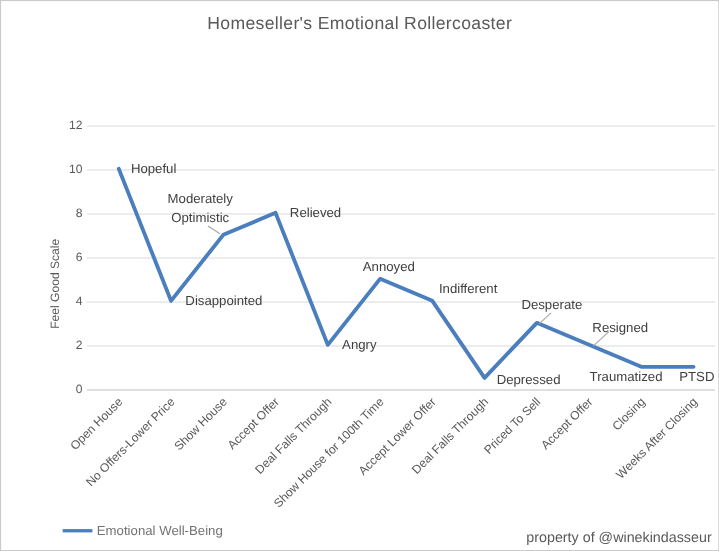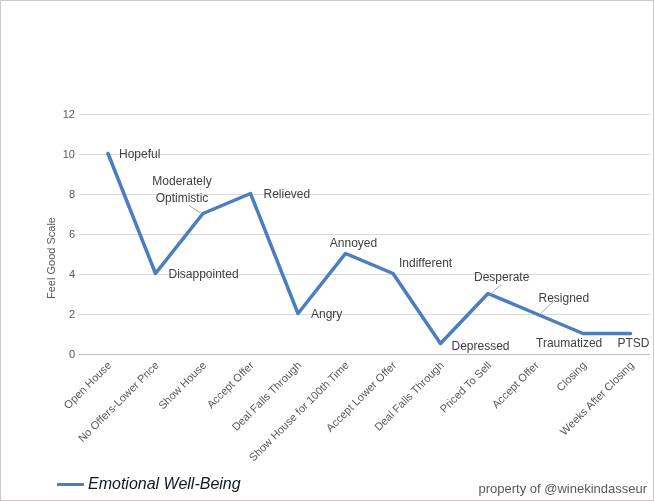--- a/index.html
+++ b/index.html
@@ -49,33 +49,34 @@
     top: 474px;
     display: flex;
     align-items: center;
   }
   #legend-marker {
     display: inline-block;
     width: 27px;
     height: 3px;
     margin-right: 4px;
   }
-  #legend-label { font-size: 16px; color: #0f172a; font-style: italic; }
+  #legend-label { font-size: 12px; color: #737373; }
   #credit-text {
     position: absolute;
     right: 6px;
     top: 480px;
     font-size: 13px;
     color: #595959;
   }
 </style>
 </head>
 <body>
 
 <div id="chart-canvas">
+  <div id="chart-title">Homeseller's Emotional Rollercoaster</div>
   <div id="y-axis-title">Feel Good Scale</div>
   <svg id="plot-svg" width="654" height="501" viewBox="0 0 654 501">
       <line x1="78" y1="353.5" x2="649" y2="353.5" stroke="#BFBFBF" stroke-width="1"></line>
       <text x="74" y="356.5" text-anchor="end">0</text>
       <line x1="78" y1="313.5" x2="649" y2="313.5" stroke="#D9D9D9" stroke-width="1"></line>
       <text x="74" y="316.5" text-anchor="end">2</text>
       <line x1="78" y1="273.5" x2="649" y2="273.5" stroke="#D9D9D9" stroke-width="1"></line>
       <text x="74" y="276.5" text-anchor="end">4</text>
       <line x1="78" y1="233.5" x2="649" y2="233.5" stroke="#D9D9D9" stroke-width="1"></line>
       <text x="74" y="236.5" text-anchor="end">6</text>

